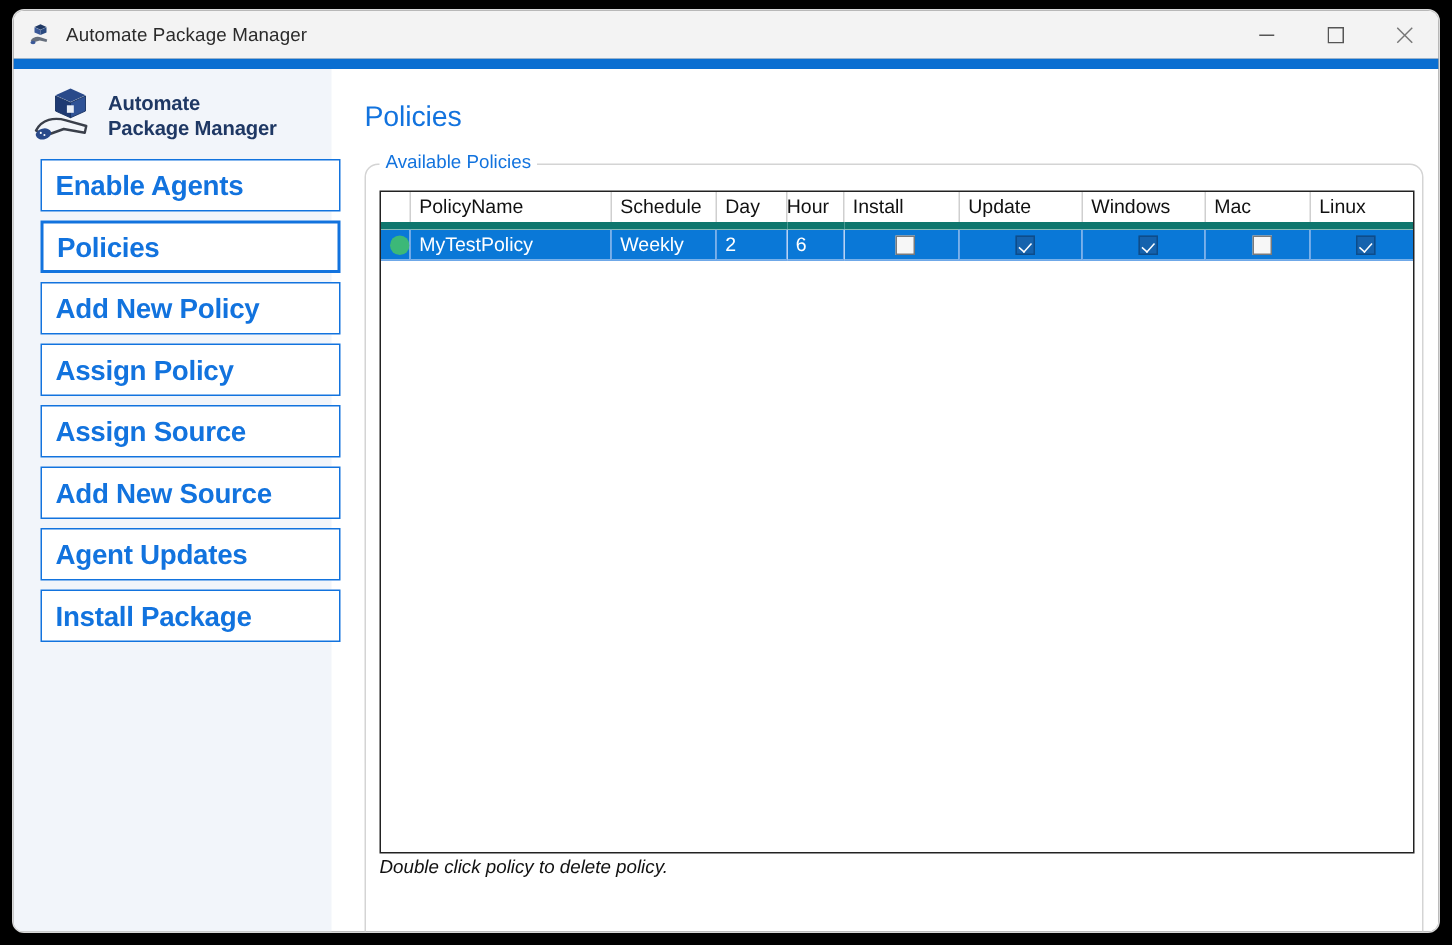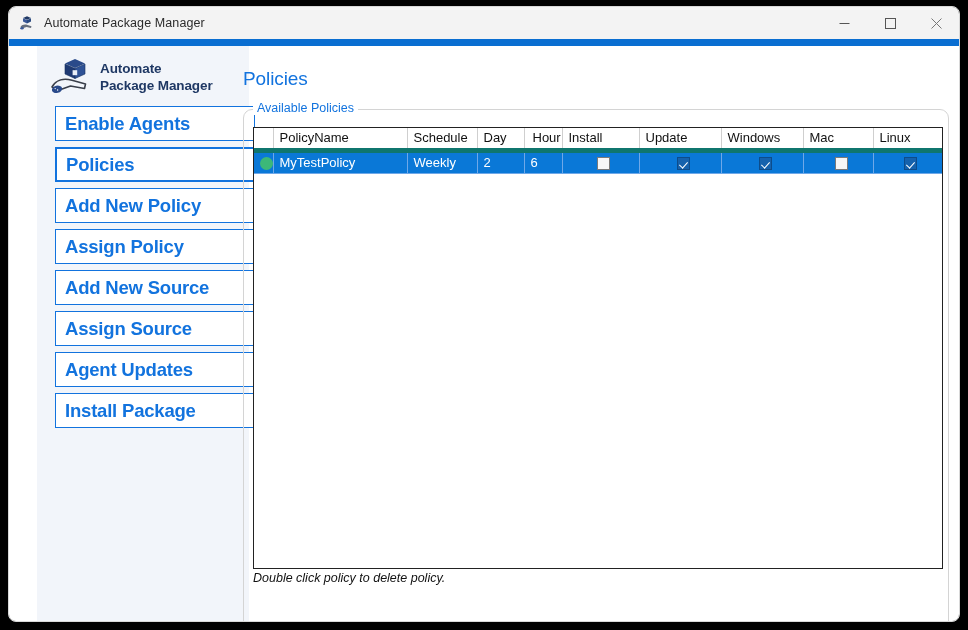--- a/index.html
+++ b/index.html
@@ -61,21 +61,20 @@
     position: absolute;
     left: 0; top: 39px;
     right: 0; bottom: 0;
     background: #ffffff;
   }
   .sidebar {
     position: absolute;
     left: 0; top: 0;
     width: 212px; bottom: 0;
     background: #f2f5fa;
-    margin-left: 28px;
   }
   .brand {
     display: flex;
     align-items: center;
     padding: 7px 0 0 13px;
     height: 54px;
   }
   .brand-icon { width: 44px; height: 40px; flex: none; }
   .brand-icon svg { display: block; }
   .brand-text {
@@ -155,21 +154,21 @@
     font-weight: normal;
     text-align: left;
     height: 22px;
     padding: 0 0 0 6px;
     border-right: 1px solid #cfcfcf;
     border-bottom: 5px solid #0f766e;
     white-space: nowrap;
     overflow: hidden;
   }
   table.grid th.rowhdr { padding: 0; border-right: 1px solid #cfcfcf; }
-  table.grid th.tight { padding-left: 8px; }
+  table.grid th.tight { padding-left: 0; }
   table.grid td {
     height: 23px;
     padding: 0 0 0 6px;
     border-right: 1px solid #6fa8e8;
     border-bottom: 1px solid #6fa8e8;
     white-space: nowrap;
     overflow: hidden;
   }
   tr.row-selected td {
     background: #0a78d7;
@@ -276,22 +275,22 @@
           <span>Automate</span><br>
           <span>Package Manager</span>
         </span>
       </div>
 
       <div class="nav">
         <button class="nav-btn">Enable Agents</button>
         <button class="nav-btn selected">Policies</button>
         <button class="nav-btn">Add New Policy</button>
         <button class="nav-btn">Assign Policy</button>
+        <button class="nav-btn">Assign Source</button>
         <button class="nav-btn">Add New Source</button>
-        <button class="nav-btn">Assign Source</button>
         <button class="nav-btn">Agent Updates</button>
         <button class="nav-btn">Install Package</button>
       </div>
     </div>
 
     <div class="content">
       <div class="page-title">Policies</div>
 
       <div class="groupbox">
         <div class="group-legend">Available Policies</div>

